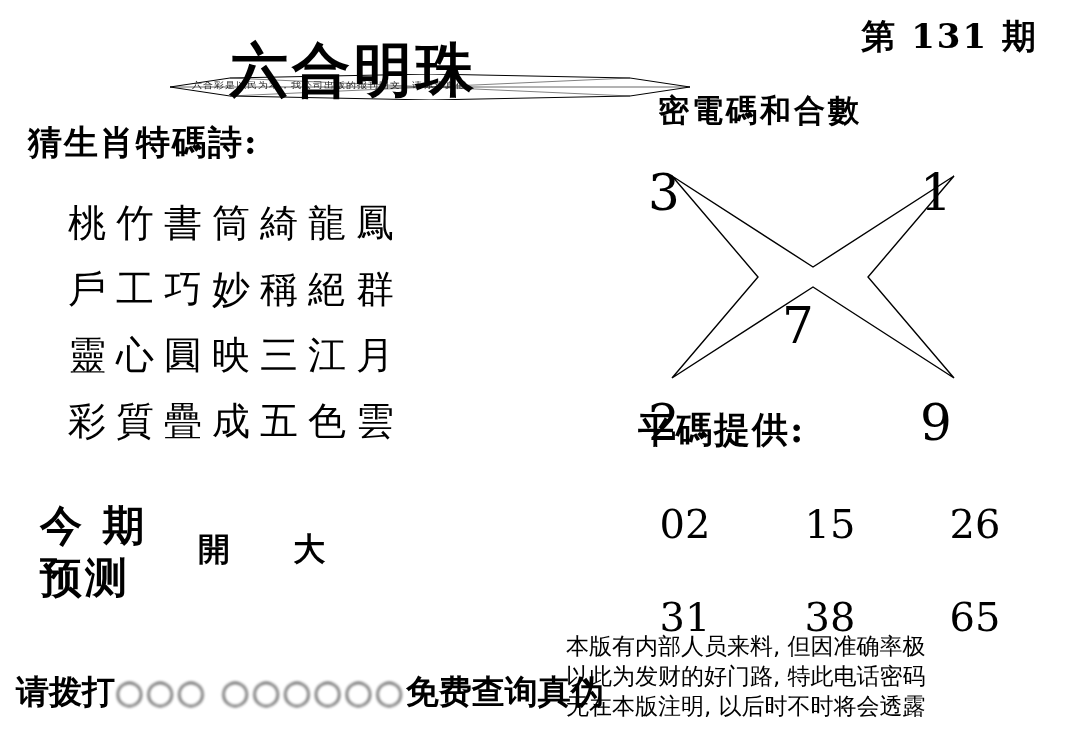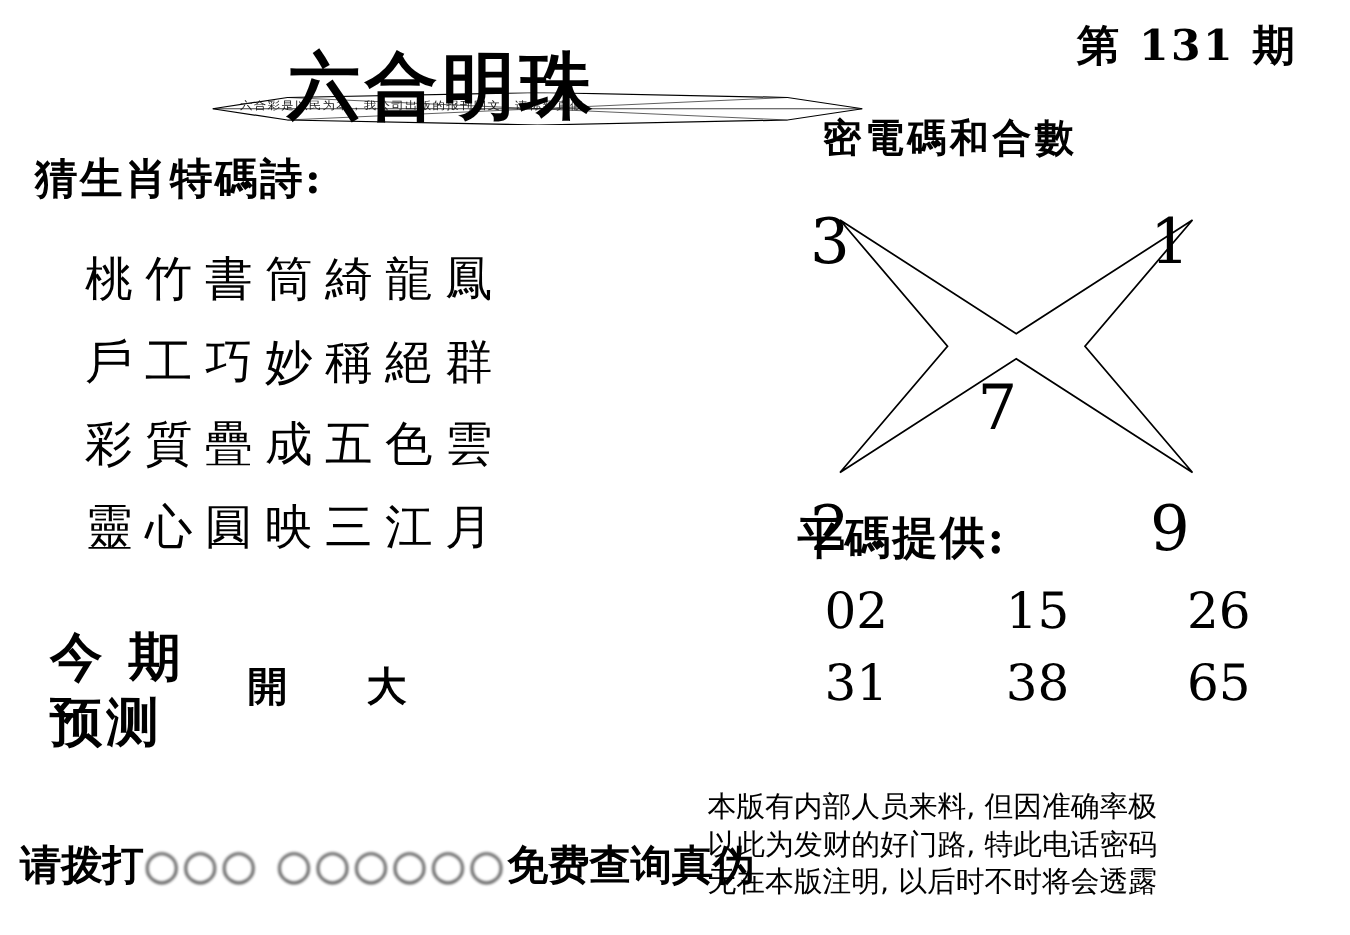--- a/index.html
+++ b/index.html
@@ -214,20 +214,21 @@
   .flat-row {
     display: flex;
     justify-content: space-between;
     margin-bottom: 12px;
   }
   .flat-num {
     font-family: "DejaVu Serif", serif;
     font-size: 40px;
     width: 110px;
     text-align: center;
+    margin-top: 35px;
   }
 
   .disclaimer {
     position: absolute;
     left: 6px;
     top: 545px;
     width: 514px;
     font-family: "DejaVu Sans", sans-serif;
     font-size: 23px;
     line-height: 30px;
@@ -252,22 +253,22 @@
   </div>
   <div class="issue">第 131 期</div>
 
   <div class="left-col">
 
     <div class="poem-heading">猜生肖特碼詩:</div>
 
     <div class="poem-lines">
       <div class="poem-line">桃竹書筒綺龍鳳</div>
       <div class="poem-line">戶工巧妙稱絕群</div>
+      <div class="poem-line">靈心圓映三江月</div>
       <div class="poem-line">彩質疊成五色雲</div>
-      <div class="poem-line">靈心圓映三江月</div>
     </div>
 
     <div class="forecast">
       <div class="forecast-label">
         <span class="l1">今 期</span>
         <span class="l2">预测</span>
       </div>
       <div class="forecast-value">開 大</div>
     </div>
 

